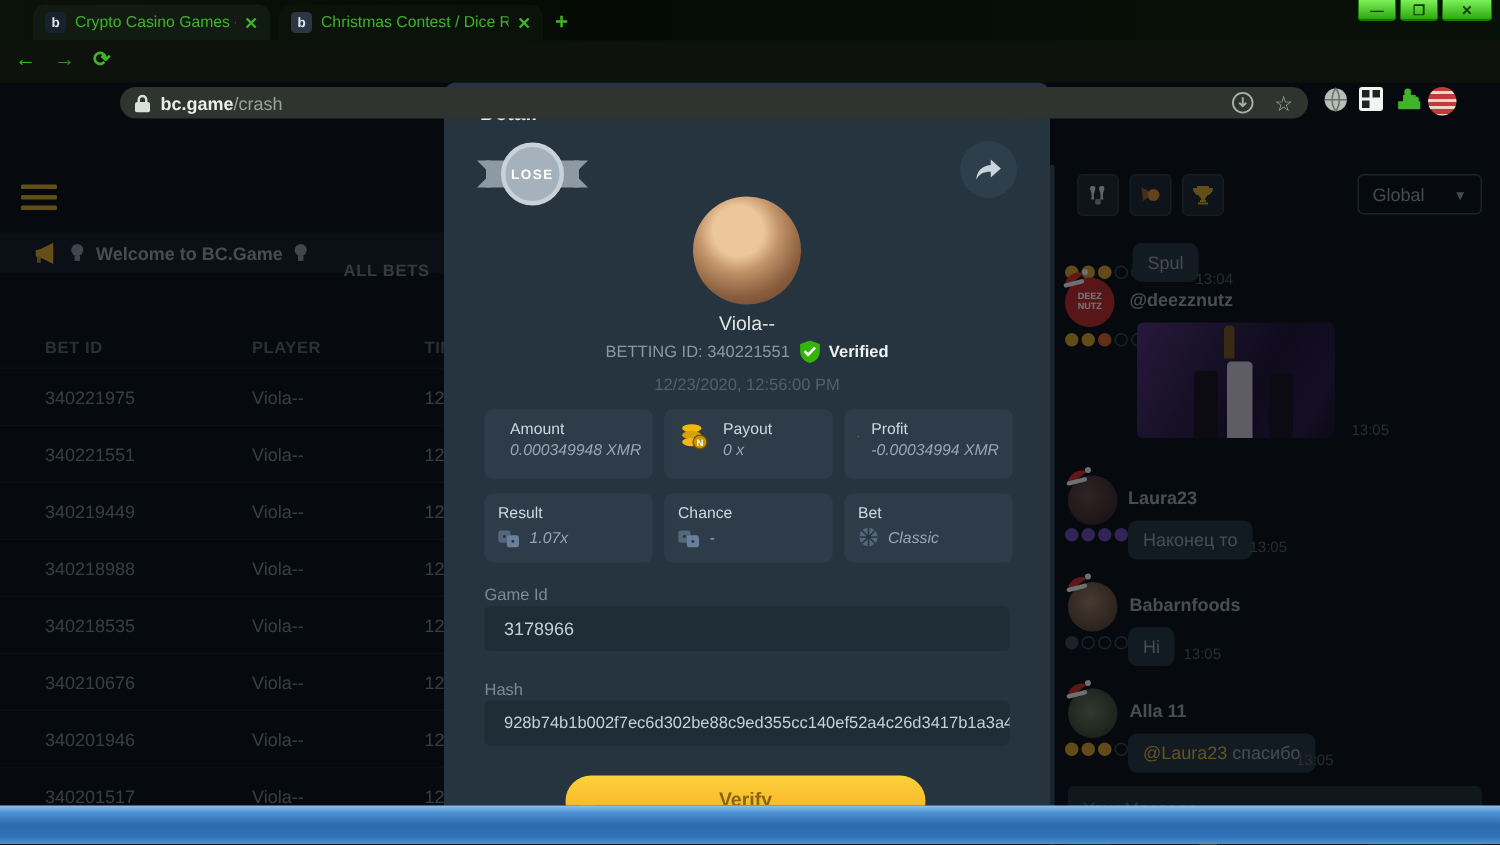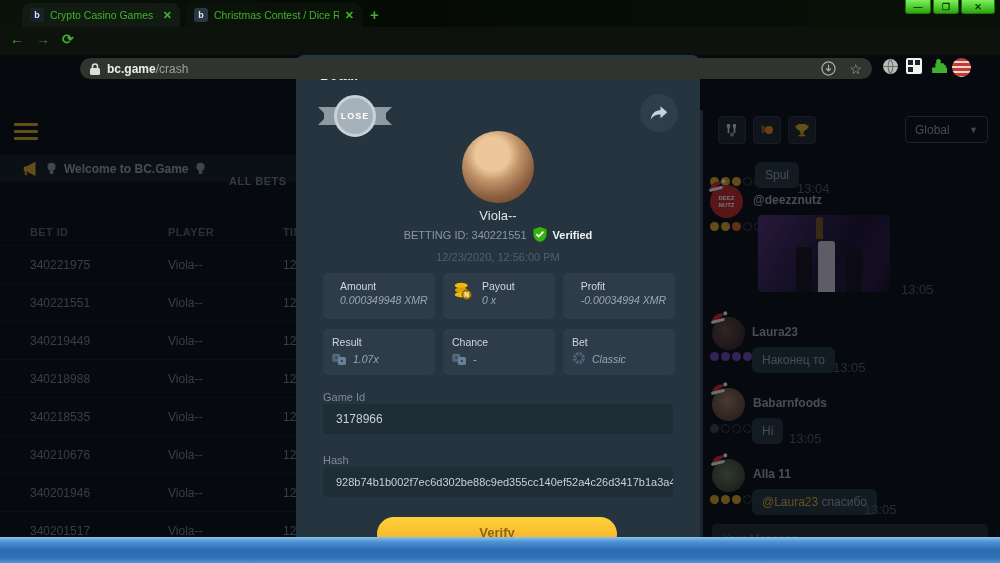--- a/index.html
+++ b/index.html
@@ -61,21 +61,21 @@
   .global { position:absolute; left:905px; top:61px; width:83px; height:27px; border:1px solid #3a4652;
     border-radius:4px; display:flex; align-items:center; justify-content:space-between; padding:0 9px;
     color:#949ea8; font-size:12px; }
   .caret { font-size:9px; color:#949ea8; }
 
   .avatar-s { position:absolute; width:33px; height:33px; border-radius:50%; }
   .santa { position:absolute; left:-3px; top:-6px; width:20px; height:12px; transform:rotate(-14deg); }
   .uname { position:absolute; color:#9aa5af; font-size:12px; font-weight:bold; white-space:nowrap; }
   .bubble { position:absolute; background:#273440; border-radius:6px; color:#97a3ad; font-size:12px;
     padding:6px 10px; white-space:nowrap; }
-  .msg-time { position:absolute; color:#505c66; font-size:13px; }
+  .msg-time { position:absolute; color:#505c66; font-size:10px; }
   .medals { position:absolute; display:flex; gap:2px; }
   .medal { width:9px; height:9px; border-radius:50%; }
   .m-gold { background:#d8a12c; } .m-orange { background:#d1622a; } .m-purple { background:#6d4bb5; }
   .m-dark { background:#3a444e; } .m-empty { background:transparent; border:1.5px solid #3a444e; }
   .mention { color:#e0ae3c; }
 
   .chat-img { position:absolute; left:758px; top:160px; width:132px; height:77px; border-radius:4px;
     background:linear-gradient(120deg,#55307a 0%,#31204e 35%,#201336 60%,#2c1a44 85%,#170d28 100%); overflow:hidden; }
   .fig { position:absolute; background:#1a1322; border-radius:3px 3px 0 0; }
   .fig.w { background:#cfc7d8; }

